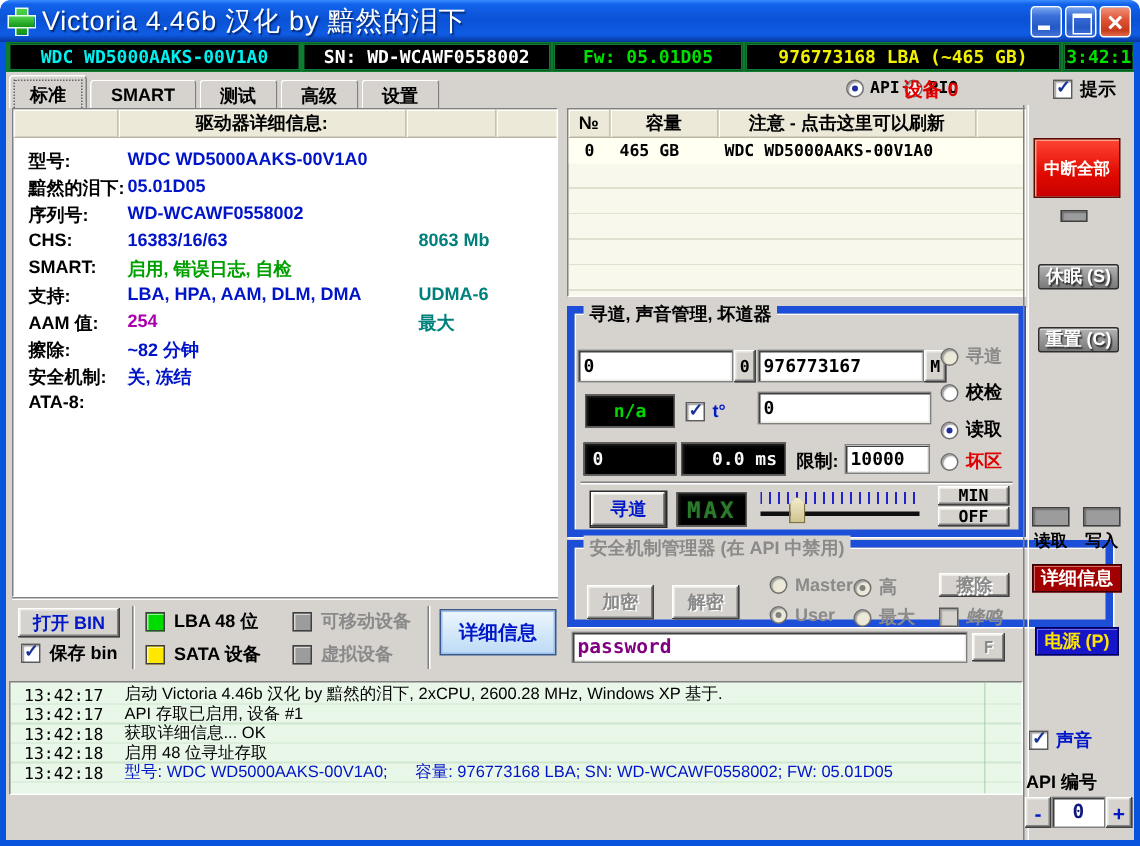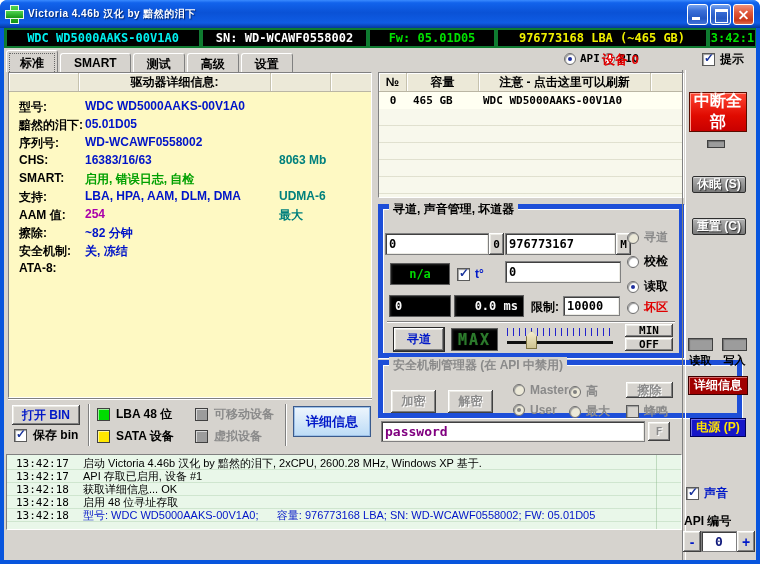--- a/index.html
+++ b/index.html
@@ -8,21 +8,21 @@
 
   .window { position:absolute; inset:0; background:#0855DD; border-radius:8px 8px 0 0; }
 
   
   .titlebar { position:absolute; left:0; top:0; right:0; height:28px;
     background:linear-gradient(180deg,#3a8bff 0%,#1263ec 10%,#0a52d6 45%,#0f5ce4 82%,#06379c 100%);
     border-radius:7px 7px 0 0; display:flex; align-items:center; padding:0 6px; }
   .title-icon { position:relative; width:17px; height:17px; margin-right:5px; flex:0 0 auto; }
   .title-icon .v { position:absolute; left:5px; top:0; width:7px; height:17px; background:linear-gradient(180deg,#4ed34e,#149614); box-shadow:0 0 0 1px #eafcea; }
   .title-icon .h { position:absolute; left:0; top:5px; width:17px; height:7px; background:linear-gradient(180deg,#4ed34e,#149614); box-shadow:0 0 0 1px #eafcea; }
-  .title-text { color:#fff; font-weight:bold; font-size:10px; letter-spacing:.5px; text-shadow:1px 1px 1px #00266e; white-space:nowrap; }
+  .title-text { color:#fff; font-weight:normal; font-size:18px; letter-spacing:.5px; text-shadow:1px 1px 1px #00266e; white-space:nowrap; }
   .win-btns { margin-left:auto; display:flex; gap:2px; }
   .wbtn { position:relative; width:21px; height:21px; border-radius:3px; border:1px solid #fff;
     background:linear-gradient(180deg,#77a5ef 0%,#3a6fd8 30%,#2458c4 70%,#4373d8 100%); }
   .wbtn.close { background:linear-gradient(180deg,#f0927b 0%,#e0573a 40%,#c93a1c 80%,#e06a4a 100%); }
   .wbtn.min::after { content:""; position:absolute; left:4px; bottom:4px; width:8px; height:3px; background:#fff; }
   .wbtn.max::after { content:""; position:absolute; left:4px; top:4px; width:11px; height:10px; border:1px solid #fff; border-top:3px solid #fff; }
   .wbtn.close::before, .wbtn.close::after { content:""; position:absolute; left:4px; top:9px; width:11px; height:2px; background:#fff; }
   .wbtn.close::before { transform:rotate(45deg); }
   .wbtn.close::after  { transform:rotate(-45deg); }
 
@@ -51,21 +51,21 @@
   .radio.disabled.checked::after { background:#808080; }
   .checkbox { position:relative; display:inline-block; width:13px; height:13px; background:#fff;
     border:1px solid #5a5a5a; box-shadow:inset 1px 1px 1px #9a9a9a; vertical-align:middle; }
   .checkbox.checked::after { content:"✓"; position:absolute; left:1px; top:-3px; font:bold 12px "Liberation Sans",sans-serif; color:#19339c; }
   .checkbox.disabled { background:#D6D3CE; }
   .lblue { color:#0018c8; font-weight:bold; }
   .mode-item { position:absolute; display:flex; align-items:center; gap:4px; font:bold 11px "DejaVu Sans Mono",monospace;padding-left:40px; }
   .device-label { position:absolute; font:bold 13px "Liberation Sans",sans-serif; color:#e00000; }
 
   
-  .left-panel { position:absolute; left:4px; top:24px; width:364px; height:326px; background:#fef9c3;
+  .left-panel { position:absolute; left:4px; top:24px; width:364px; height:326px; background:#ffffff;
     border:1px solid; border-color:#808080 #fff #fff #808080; }
   .lp-header { display:flex; height:19px; background:#ECE9D8; border-bottom:1px solid #bab6a4; }
   .hcell { display:flex; align-items:center; justify-content:center; font-weight:bold; font-size:12px; color:#000;
     border-right:1px solid #c6c2ae; box-shadow:inset 1px 1px 0 #fff; }
   .lp-rows { position:relative; padding-top:7px; }
   .drow { position:relative; height:18px; font-size:12px; font-weight:bold; white-space:nowrap; }
   .drow .lbl { position:absolute; left:10px; color:#000; }
   .drow .val { position:absolute; left:76px; }
   .drow .ext { position:absolute; left:270px; }
   .c-blue { color:#0014c8; } .c-teal { color:#00807d; } .c-green { color:#00a000; }
@@ -140,21 +140,21 @@
   .log-row .t { position:absolute; left:9px; color:#000; font-family:"DejaVu Sans Mono",monospace; font-size:11px; }
   .log-row .m { position:absolute; left:76px; }
   .log-pad { height:2px; }
 
   
   .sidebar { position:absolute; left:678px; top:0; width:74px; height:512px; }
   .sidebar::before { content:""; position:absolute; left:0; top:22px; bottom:0; width:2px;
     border-left:1px solid #808080; border-right:1px solid #fff; }
   .btn-danger { position:absolute; background:linear-gradient(180deg,#ff4633,#e00a00 60%,#c80000);
     border:1px solid #5a0c00; box-shadow:inset 1px 1px 0 #ff9a8c; display:flex; align-items:center; justify-content:center;
-    color:#fff; font-weight:bold; font-size:16px; cursor:pointer; }
+    color:#fff; font-weight:bold; font-size:11px; cursor:pointer; }
   .btn-steel { position:absolute; background:linear-gradient(180deg,#b3b3b3,#7a7a7a); border:1px solid #2e2e2e; border-radius:2px;
     box-shadow:inset 0 1px 0 #d8d8d8; display:flex; align-items:center; justify-content:center;
     color:#fdfdfd; font-weight:bold; font-size:12px; text-shadow:1px 1px 1px #2a2a2a; cursor:pointer; }
   .btn-maroon { position:absolute; background:#a00000; border:1px solid #3c0000; box-shadow:inset 1px 1px 0 #d86a6a;
     display:flex; align-items:center; justify-content:center; color:#fff; font-weight:bold; font-size:12px; cursor:pointer; }
   .btn-power { position:absolute; background:#1616c8; border:1px solid #00005a; box-shadow:inset 1px 1px 0 #6a6ae8;
     display:flex; align-items:center; justify-content:center; color:#ffe400; font-weight:bold; font-size:12px; cursor:pointer; }
   .led { position:absolute; background:#9c9c9c; border:1px solid #404040; box-shadow:inset 1px 1px 1px #6e6e6e; }
   .led-label { position:absolute; font-weight:bold; font-size:11px; color:#000; text-align:center; }
   .side-label { position:absolute; font-weight:bold; font-size:12px; color:#000; white-space:nowrap; }
@@ -366,21 +366,21 @@
       </span>
       <span class="radio-item disabled" style="left:186px;top:18px;">
         <span class="radio disabled checked"></span>
         <span>高</span>
       </span>
       <span class="radio-item disabled" style="left:186px;top:38px;">
         <span class="radio disabled"></span>
         <span>最大</span>
       </span>
       <button class="btn disabled" style="left:243px;top:17px;width:47px;height:16px;">擦除</button>
-      <span class="radio-item disabled" style="left:243px;top:38px;">
+      <span class="radio-item disabled" style="left:243px;top:38px;font-style:italic;">
         <span class="checkbox disabled"></span>
         <span>蜂鸣</span>
       </span>
     </div>
 
     <input class="input pw-input" style="left: 377px; top: 373px; width: 264px; height: 21px;" value="password">
     <button class="btn disabled mono" style="left:644px;top:374px;width:22px;height:19px;">F</button>
 
     <div class="log">
         <div class="log-pad"></div>

